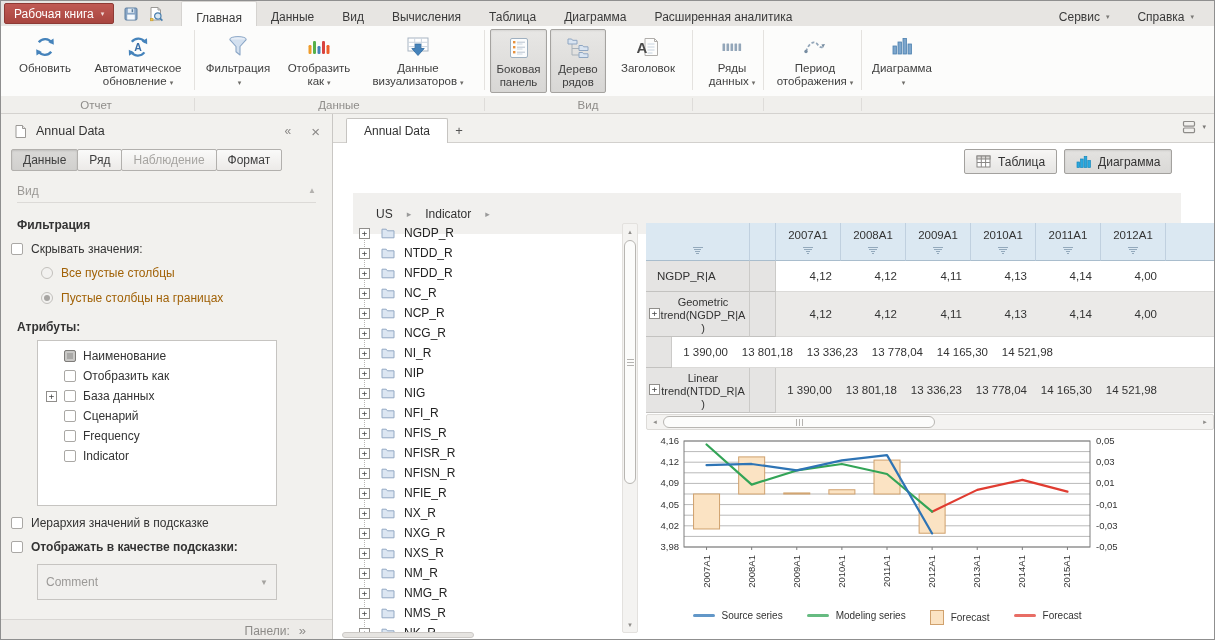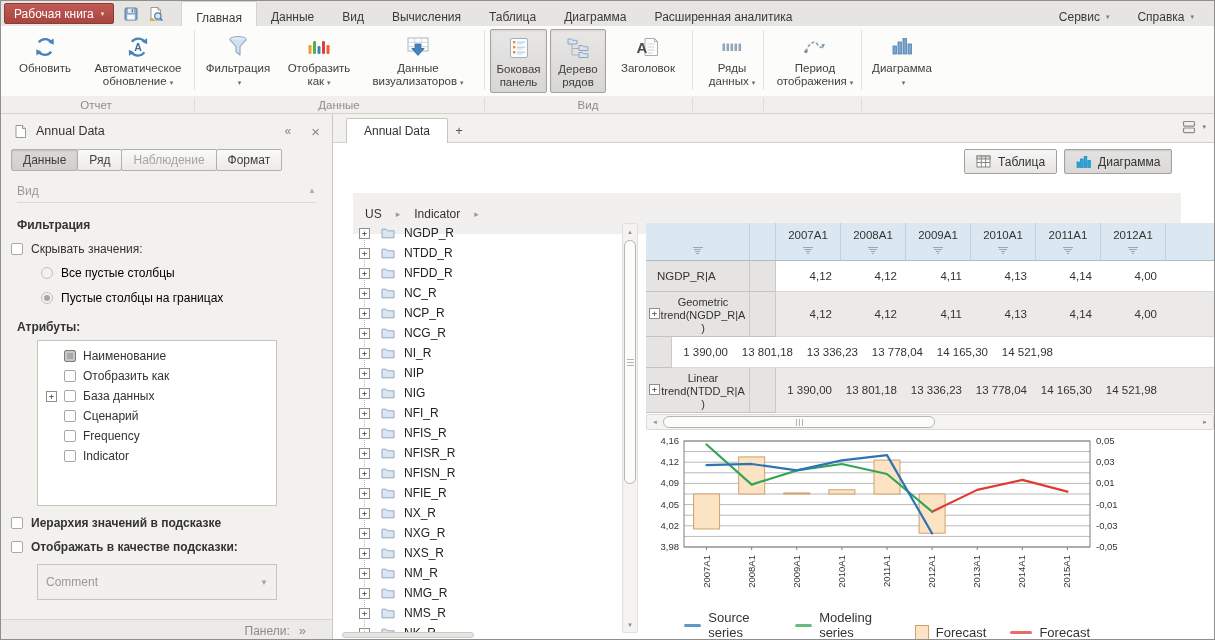--- a/index.html
+++ b/index.html
@@ -36,41 +36,41 @@
 .sb-tab{height:22px;padding:0 11px;border:1px solid #b2b0ad;background:linear-gradient(#fafaf9,#eceae8);display:flex;align-items:center;font-size:12px;color:#3f3f3f;margin-right:-1px;border-radius:2px}
 .sb-tab.active{background:linear-gradient(#dad9d7,#d1d0ce);box-shadow:inset 0 1px 2px rgba(0,0,0,.12)}
 .sb-tab.disabled{color:#a6a4a1}
 .sb-body{position:absolute;top:63px;left:0;right:0;bottom:22px;padding:0 16px;overflow:hidden}
 .sb-section{display:flex;align-items:center;justify-content:space-between;height:24px;border-bottom:1px solid #dcdad7;color:#9b9996;margin-top:2px}
 .sb-section .up{font-size:8px;color:#b3b1ae}
 .sb-bold{font-weight:bold;color:#333;margin:15px 0 4px}
 .cb-row{display:flex;align-items:center;gap:8px;margin:10px 0}
 .cb{width:12px;height:12px;border:1px solid #aaa8a5;background:#fff;border-radius:2px;flex:none}
 .cb-filled{background:#a9a8a6;border-color:#7e7c79;box-shadow:inset 0 0 0 2px #c9c8c6}
-.radio-row{display:flex;align-items:center;gap:8px;margin:6px 0 11px 24px;color:#000000}
+.radio-row{display:flex;align-items:center;gap:8px;margin:6px 0 11px 24px;color:#a16207}
 .radio{width:12px;height:12px;border:1px solid #c2c0bc;border-radius:50%;background:#f2f1ef;flex:none}
 .radio-sel::after{content:'';display:block;width:6px;height:6px;margin:2px;border-radius:50%;background:#a7a5a2}
 .attr-box{background:#fff;border:1px solid #c6c4c1;height:166px;margin:6px 0 4px 20px;width:240px;padding-top:5px}
 .attr-row{display:flex;align-items:center;gap:7px;height:20px;padding-left:8px}
 .attr-exp{width:11px;height:11px;border:1px solid #908e8b;background:#fff;font:9px/9px "DejaVu Sans Mono",monospace;text-align:center;color:#444;flex:none}
 .attr-exp.empty{visibility:hidden}
 .combo{margin-left:20px;margin-top:6px;width:240px;height:23px;border:1px solid #c6c4c1;background:#f1f0ee;display:flex;align-items:center;padding:17px 8px;color:#9b9997;position:relative}
 .combo .caret2{position:absolute;right:8px;color:#a5a3a0;font-size:8px}
 .sb-footer{position:absolute;bottom:0;left:0;right:0;height:22px;border-top:1px solid #d8d6d3;background:#edebe8;display:flex;align-items:center;justify-content:flex-end;padding:0 26px;color:#8d8b88;gap:9px}
 
 .docarea{position:absolute;left:332px;top:142px;width:883px;height:498px;background:#fff}
 .tabstrip{position:absolute;left:332px;top:113px;width:883px;height:29px;background:#f2f1ee;border-bottom:1px solid #d2d0cd}
 .doc-tab{position:absolute;left:13px;top:4px;height:25px;background:#fff;border:1px solid #c6c4c1;border-bottom:none;border-radius:2px 2px 0 0;display:flex;align-items:center;padding:0 17px;color:#333;z-index:2}
 .doc-plus{position:absolute;left:113px;top:4px;height:25px;width:26px;display:flex;align-items:center;justify-content:center;color:#555;font-size:13px}
 .layout-btn{position:absolute;right:10px;top:6px;display:flex;align-items:center;gap:5px}
 .layout-btn .mcaret{margin:0}
 .view-buttons{position:absolute;left:963px;top:148px;display:flex;gap:7px}
 .vbtn{height:25px;padding:0 11px;border:1px solid #a3a19e;border-radius:2px;background:linear-gradient(#f7f6f5,#e6e5e3);display:flex;align-items:center;gap:7px;color:#333}
 .vbtn.active{background:linear-gradient(#e4e3e1,#d9d8d6);box-shadow:inset 0 1px 2px rgba(0,0,0,.1)}
-.breadcrumb{position:absolute;left:352px;top:192px;width:828px;height:41px;display:flex;align-items:center;padding-left:12px;gap:14px;background:#f1f0ee;color:#333}
+.breadcrumb{position:absolute;left:352px;top:192px;width:828px;height:41px;display:flex;align-items:center;padding-left:23px;gap:14px;background:#f1f0ee;color:#333}
 .bc-sep{color:#999;font-size:9px}
 
 .tree-vline{position:absolute;left:363px;top:230px;height:398px;border-left:1px dotted #b8b6b3}
 .tree{position:absolute;left:341px;top:222px;width:278px;height:410px;overflow:hidden;background:transparent}
 .tree-row{display:flex;align-items:center;height:20px}
 .plusbox{width:11px;height:11px;border:1px solid #908e8b;background:#fff;font:9px/9px "DejaVu Sans Mono",monospace;text-align:center;color:#444;margin-left:17px;flex:none}
 .tree-folder{margin-left:11px;display:flex;flex:none}
 .tree-label{margin-left:9px;color:#222;white-space:nowrap}
 .vscroll{position:absolute;left:621px;top:222px;width:16px;height:410px;background:#f4f3f1;border:1px solid #e3e1de;border-radius:2px}
 .vs-arrow{position:absolute;left:0;width:14px;height:13px;font-size:6px;color:#8f8d8a;display:flex;align-items:center;justify-content:center}
@@ -96,21 +96,21 @@
 .g-fillcell{flex:1;border-bottom:1px solid #dbdad8;background:#fff}
 .g-shaded .g-valcell,.g-shaded .g-fillcell{background:#ebeae8}
 .hscroll{position:absolute;left:645px;top:413px;width:568px;height:16px;background:#f4f3f1;border:1px solid #dddbd8;border-radius:2px}
 .hs-arrow{position:absolute;top:0;width:14px;height:14px;font-size:6px;color:#8f8d8a;display:flex;align-items:center;justify-content:center}
 .hs-arrow.left{left:1px}.hs-arrow.right{right:1px}
 .hs-thumb{position:absolute;top:1px;left:16px;width:272px;height:12px;background:#fcfcfb;border:1px solid #b8b6b2;border-radius:6px;display:flex;align-items:center;justify-content:center}
 .hgrip{display:flex;gap:2px}.hgrip i{width:1px;height:7px;background:#b5b3b0}
 
 #chart{position:absolute;left:645px;top:434px;width:570px;height:204px}
 #chart svg{font-family:"Liberation Sans",sans-serif}
-.legend{display:flex;justify-content:center;align-items:flex-end;gap:24px;margin-left:38px;width:406px;font-size:13px;color:#333}
+.legend{display:flex;justify-content:center;align-items:flex-start;gap:24px;margin-left:38px;width:406px;font-size:10px;color:#333}
 .leg-item{display:flex;align-items:center;gap:7px}
 .leg-line{width:22px;height:3px;border-radius:2px;opacity:.75}
 .leg-box{width:14px;height:15px;border:1px solid #d0a16d;background:#fbe3c3}
 </style>
 </head>
 <body>
 
 <div class="app">
 
   <div class="topbar">
@@ -408,21 +408,21 @@
             <span class="attr-exp empty">+</span>
             <span class="cb"></span>
             <span>Frequency</span>
           </div>
           <div class="attr-row">
             <span class="attr-exp empty">+</span>
             <span class="cb"></span>
             <span>Indicator</span>
           </div>
         </div>
-      <div class="cb-row" style="margin-left:-6px;font-weight:bold">
+      <div class="cb-row" style="margin-left:-6px;font-weight:normal">
         <span class="cb"></span>
         <span>Иерархия значений в подсказке</span>
       </div>
       <div class="cb-row" style="margin-left:-6px;font-weight:bold">
         <span class="cb"></span>
         <span>Отображать в качестве подсказки:</span>
       </div>
       <div class="combo">
         <span>Comment</span>
         <span class="caret2">▼</span>

